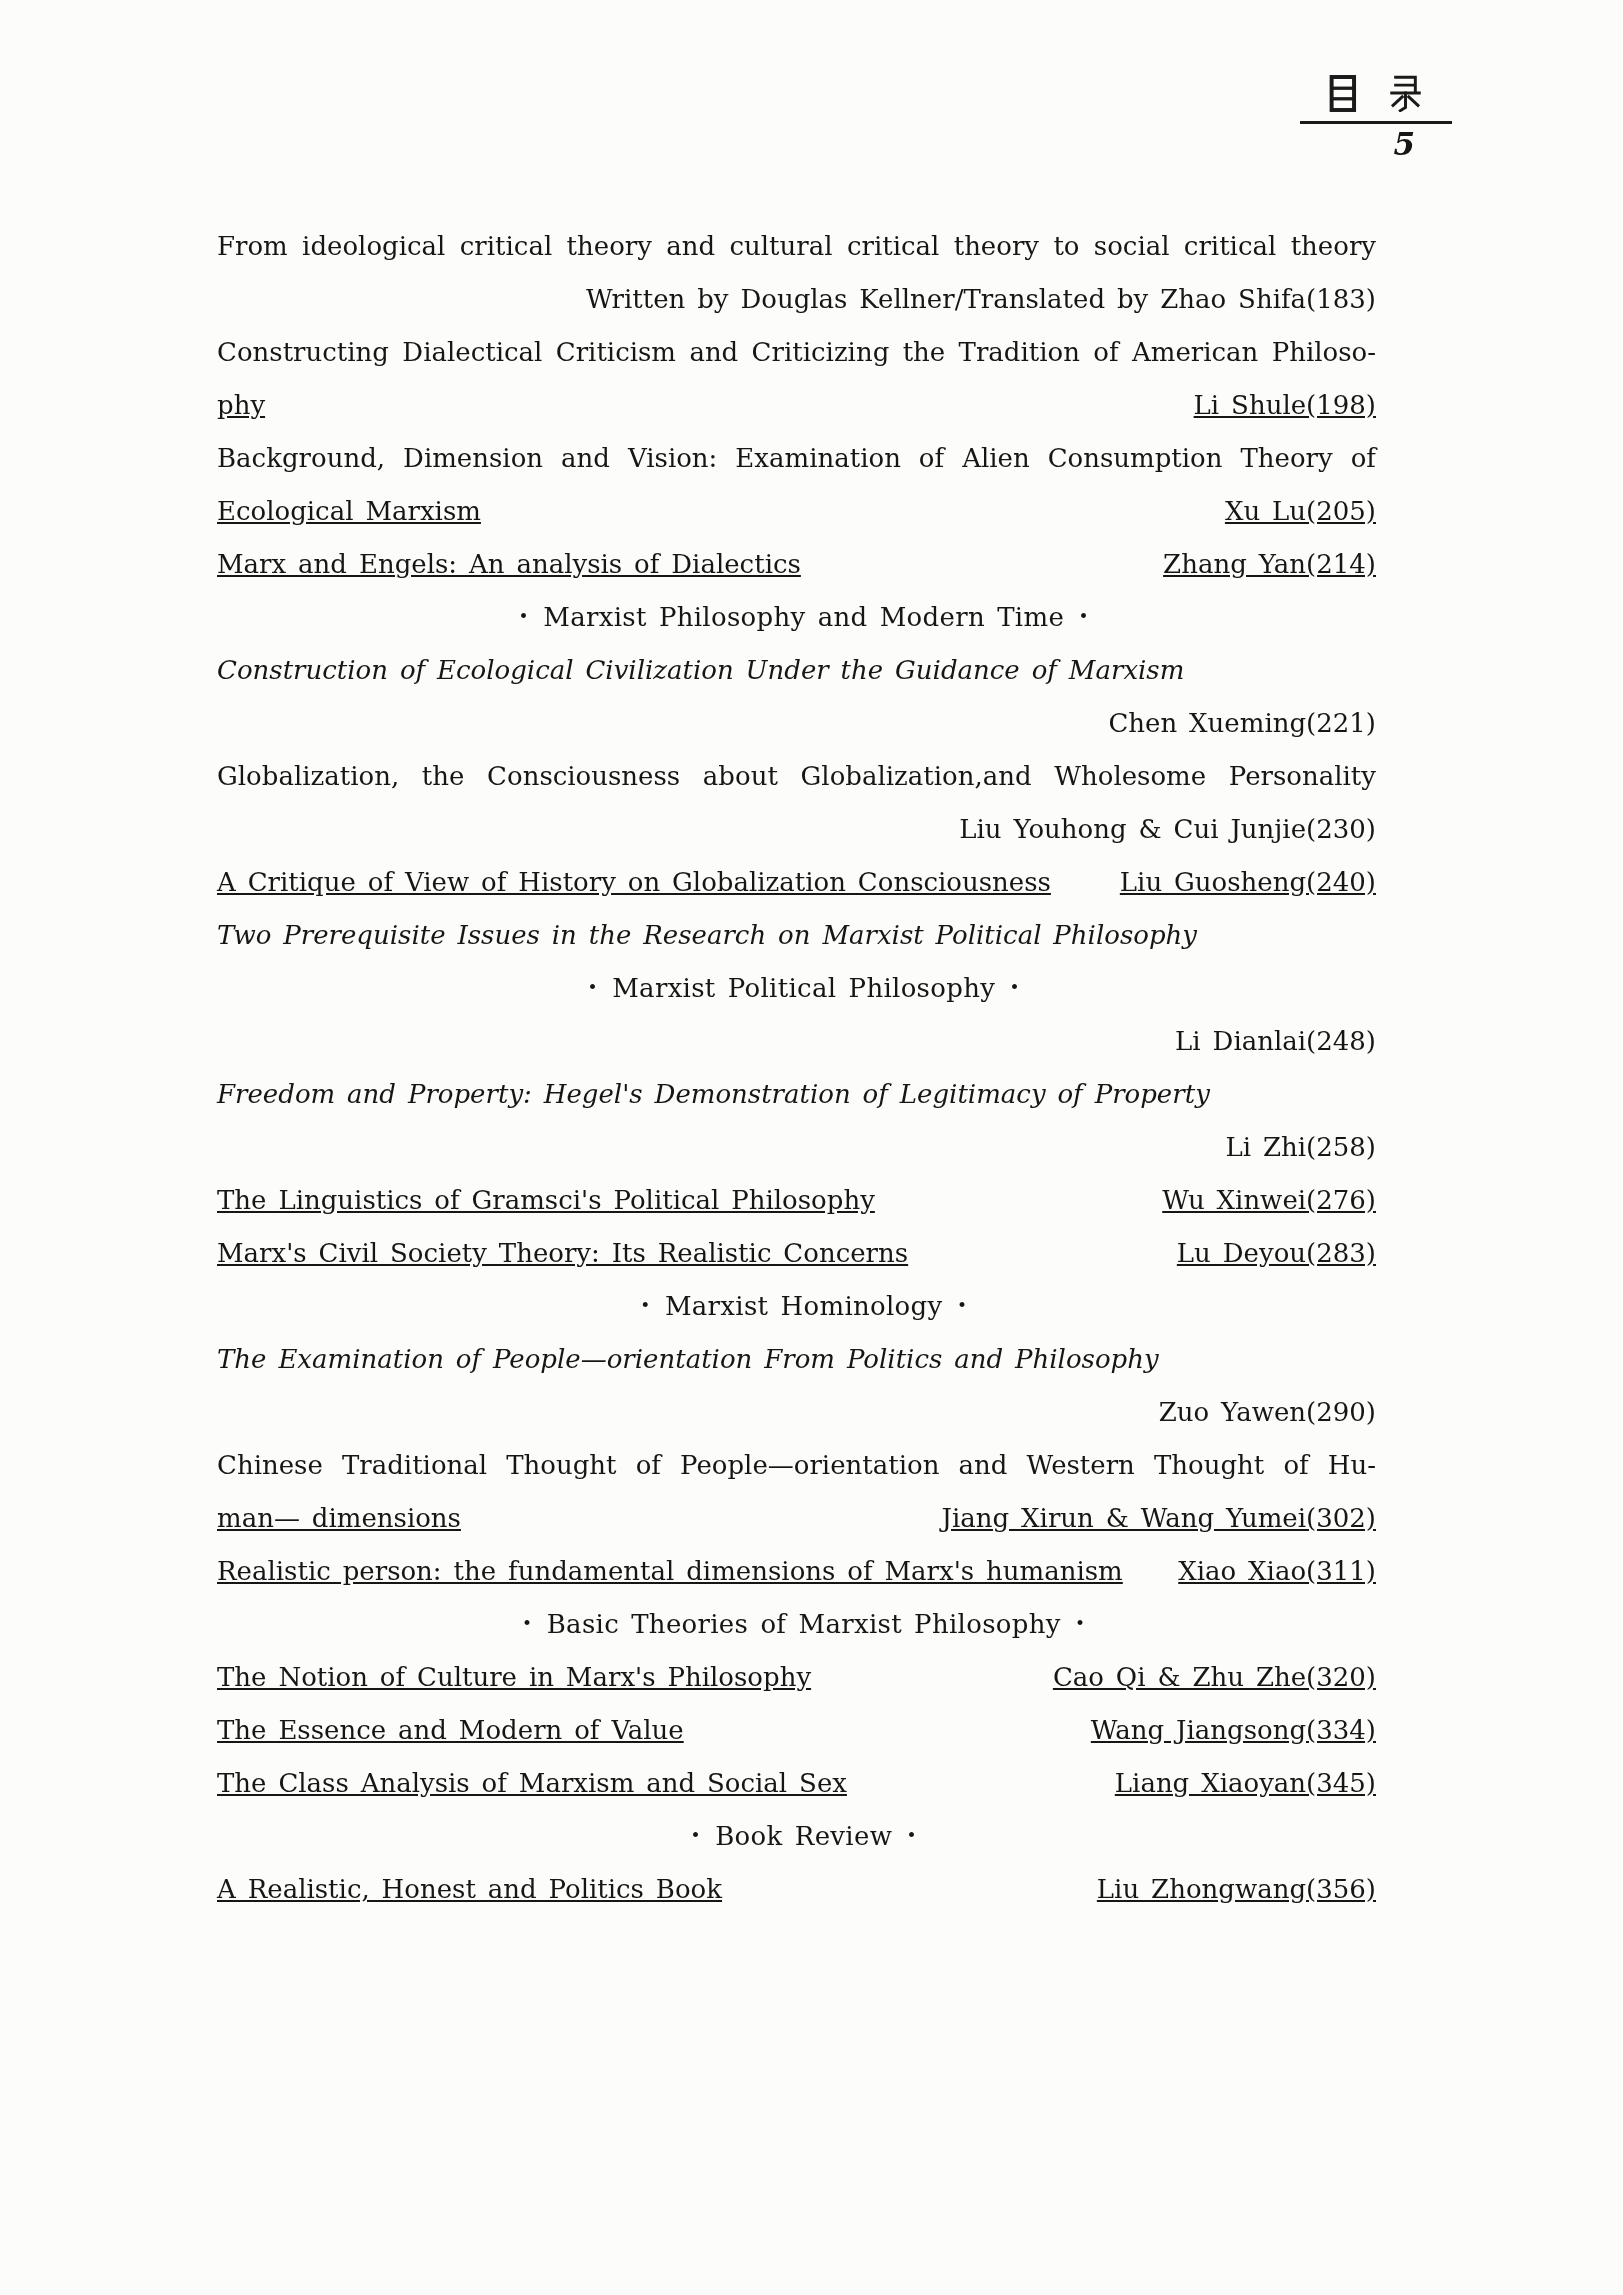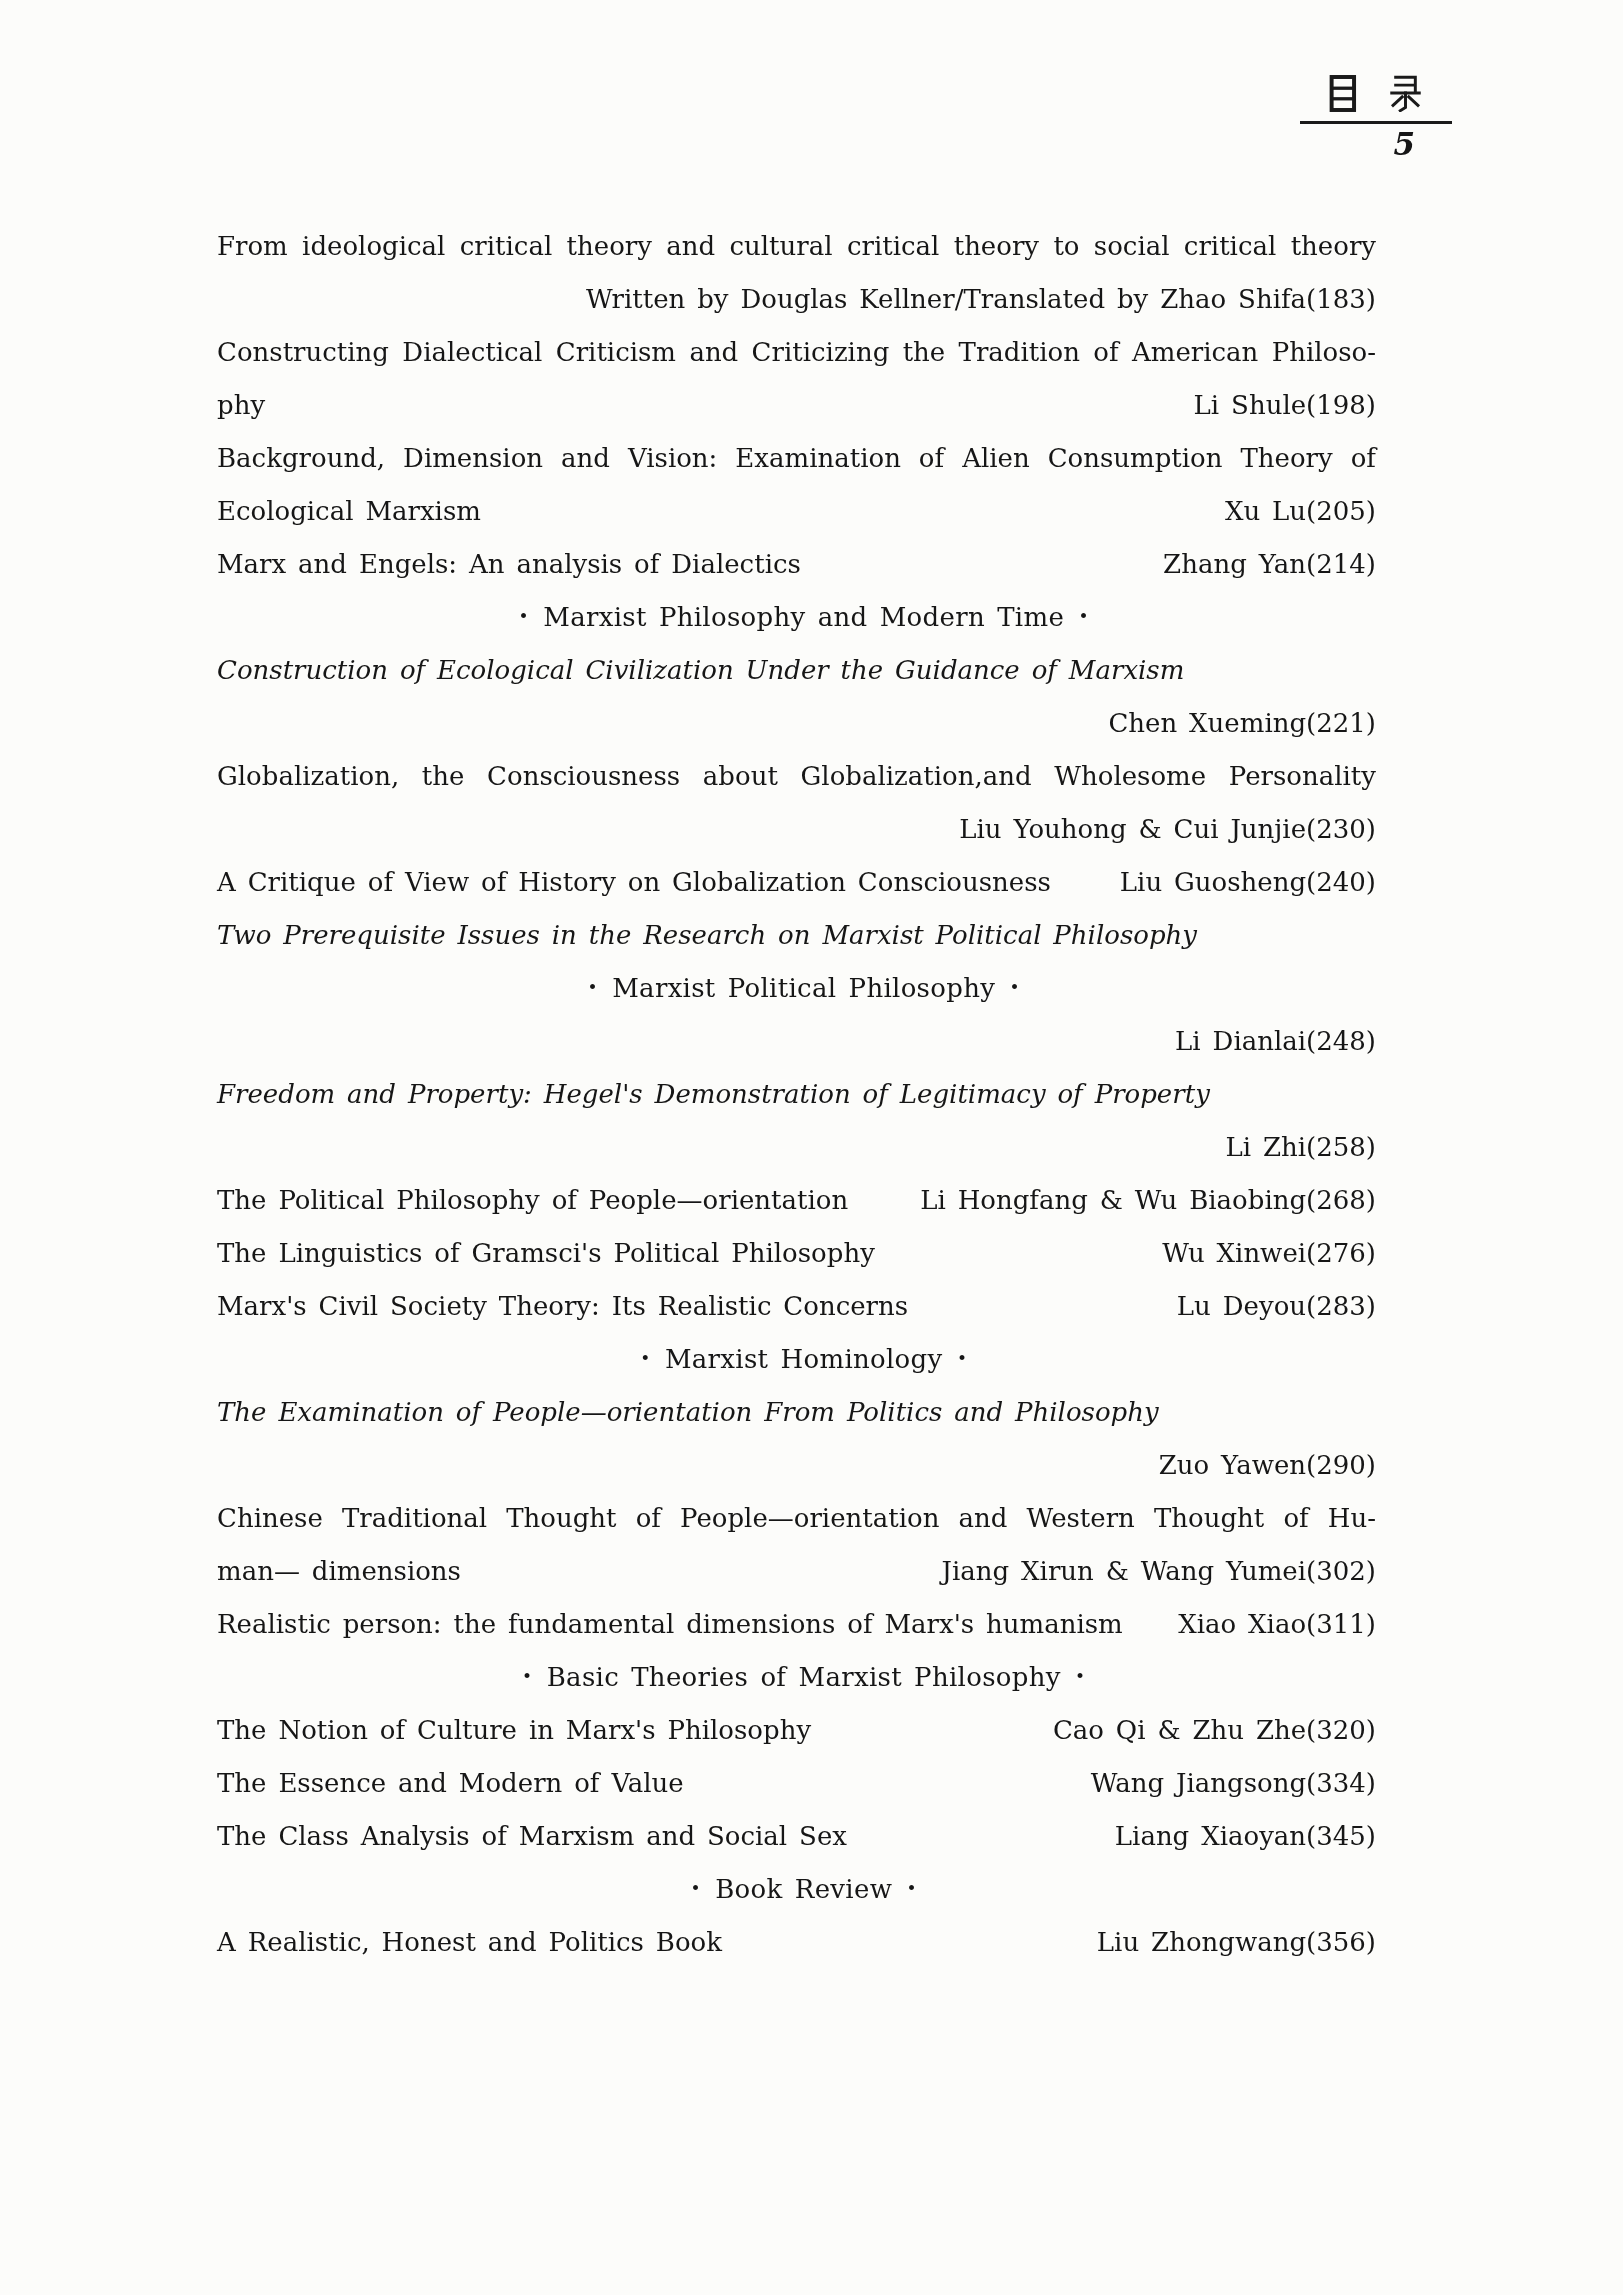--- a/index.html
+++ b/index.html
@@ -24,21 +24,21 @@
   
   .toc{
     position:absolute;left:217px;top:220px;width:1159px;
     font-size:26px;word-spacing:0.14em;
   }
   .line{height:53px;line-height:53px;white-space:nowrap;}
   .full{text-align:justify;text-align-last:justify;white-space:normal;}
   .plain{text-align:left;font-style:italic;}
   .author{text-align:right;}
   .split{display:flex;justify-content:space-between;}
-  .split .t,.split .r{white-space:nowrap;}
+  .split .t,.split .r{white-space:nowrap;text-decoration:underline;}
   .sec{font-weight:normal;padding-left:14.4px;letter-spacing:0.3px;text-align:center;}
   .sec .b{font-size:17px;vertical-align:middle;padding:0 14.4px 0 0;position:relative;top:-2.6px;}
   .sec .b.after{padding:0 0 0 14.4px;}
 </style>
 </head>
 <body>
 
 <div class="page">
 
   <div class="cn-header">
@@ -89,24 +89,20 @@
     <div class="line split">
         <span class="t">A Critique of View of History on Globalization Consciousness</span>
         <span class="r">Liu Guosheng(240)</span>
       </div>
     <div class="line plain">Two Prerequisite Issues in the Research on Marxist Political Philosophy</div>
     <div class="line sec"><span class="b">•</span><span>Marxist Political Philosophy</span><span class="b after">•</span></div>
     <div class="line author">Li Dianlai(248)</div>
     <div class="line plain">Freedom and Property: Hegel's Demonstration of Legitimacy of Property</div>
     <div class="line author">Li Zhi(258)</div>
     <div class="line split">
-        <span class="t">The Political Philosophy of People—orientation</span>
-        <span class="r">Li Hongfang &amp; Wu Biaobing(268)</span>
-      </div>
-    <div class="line split">
         <span class="t">The Linguistics of Gramsci's Political Philosophy</span>
         <span class="r">Wu Xinwei(276)</span>
       </div>
     <div class="line split">
         <span class="t">Marx's Civil Society Theory: Its Realistic Concerns</span>
         <span class="r">Lu Deyou(283)</span>
       </div>
     <div class="line sec"><span class="b">•</span><span>Marxist Hominology</span><span class="b after">•</span></div>
     <div class="line plain">The Examination of People—orientation From Politics and Philosophy</div>
     <div class="line author">Zuo Yawen(290)</div>

